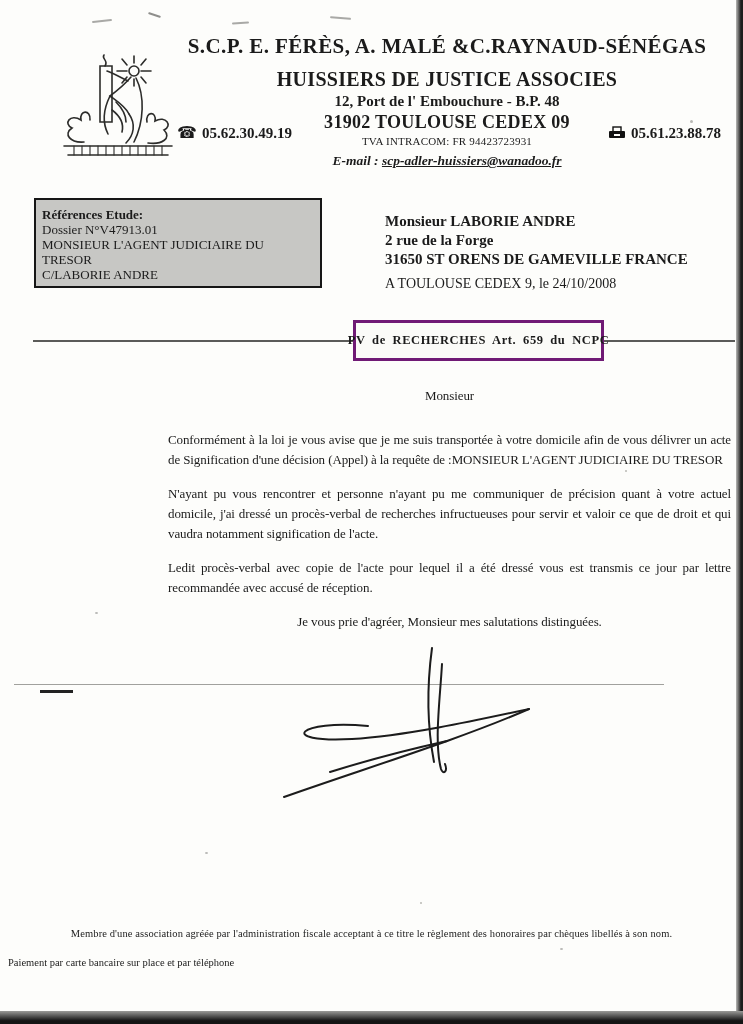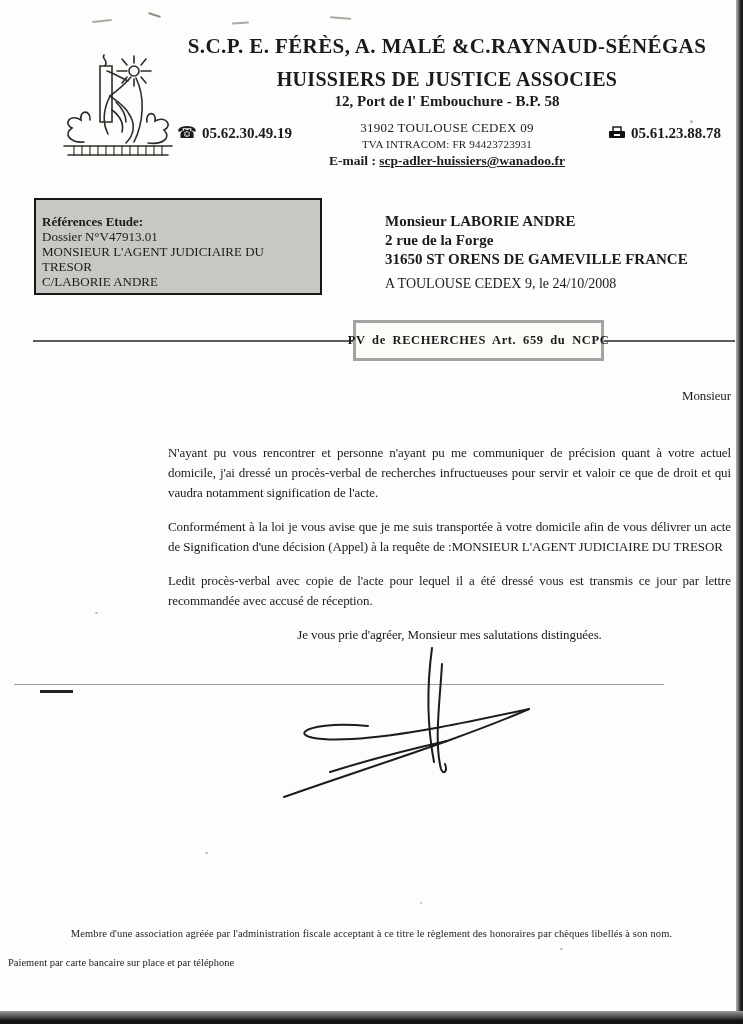--- a/index.html
+++ b/index.html
@@ -14,48 +14,48 @@
     background:linear-gradient(to right,#b9b9b7,#1d1d1d 70%);}
   .edge-bottom{position:absolute;bottom:0;left:0;width:100%;height:13px;
     background:linear-gradient(to bottom,#9a9a98,#141414 75%);}
   .speck{position:absolute;border-radius:50%;background:#b9b9b5;}
   .scribble{position:absolute;height:2px;background:#a9a9a6;border-radius:2px;}
   
   .letterhead{position:absolute;left:158px;top:34px;width:578px;text-align:center;}
   .firm-name{font-size:21px;font-weight:bold;letter-spacing:.4px;white-space:nowrap;}
   .profession{font-size:20px;font-weight:bold;margin-top:9px;letter-spacing:.3px;}
   .addr1{font-size:15px;font-weight:bold;margin-top:2px;}
-  .addr2{font-size:13px;font-weight:normal;margin-top:10px;letter-spacing:.3px;}
+  .addr2{font-size:18px;font-weight:bold;margin-top:2px;letter-spacing:.3px;}
   .tva{font-size:11px;margin-top:2px;letter-spacing:.2px;}
   .phone-left{position:absolute;left:177px;top:123px;font-size:15px;font-weight:bold;white-space:nowrap;}
   .fax-right{position:absolute;left:608px;top:125px;font-size:15px;font-weight:bold;white-space:nowrap;}
   .tel-glyph{font-family:"DejaVu Sans",sans-serif;font-size:16px;margin-right:5px;}
   .fax-glyph{display:inline-block;vertical-align:-1px;margin-right:5px;}
   .email-line{position:absolute;left:158px;top:153px;width:578px;text-align:center;
-    font-size:13.5px;font-weight:bold;}
+    font-size:13.5px;font-weight:bold;font-style:italic;}
   .email-line .addr{text-decoration:underline;}
   .logo{position:absolute;left:52px;top:50px;width:134px;height:116px;}
   
   .ref-box{position:absolute;left:34px;top:198px;width:272px;
-    background:#c7c7c4;border:2px solid #161616;padding:14px 6px 4px 6px;
+    background:#c7c7c4;border:2px solid #161616;padding:7px 6px 4px 6px;
     font-size:13px;line-height:15px;}
   .ref-box .ref-title{font-weight:bold;}
   .recipient{position:absolute;left:385px;top:212px;font-size:15px;font-weight:bold;line-height:19px;}
   .date-line{position:absolute;left:385px;top:276px;font-size:14px;}
   
   .stamp-rule{position:absolute;left:33px;top:340px;width:702px;height:0;
     border-top:2px solid #3e3e3c;opacity:.85;}
   .stamp-box{position:absolute;left:353px;top:320px;width:245px;height:35px;
-    background:#fbfbf8;border:3px solid #a3a3a3;
+    background:#fbfbf8;border:3px solid #701a75;
     display:flex;align-items:center;justify-content:center;
     font-size:12.5px;font-weight:bold;letter-spacing:.6px;word-spacing:3px;white-space:nowrap;}
   
   .body-text{position:absolute;left:168px;top:386px;width:563px;
     font-size:13px;letter-spacing:-0.1px;line-height:20px;text-align:justify;}
-  .body-text .salutation{margin:0 0 37px 0;text-align:right;}
+  .body-text .salutation{margin:0 0 24px 0;text-align:center;}
   .body-text p{margin:0 0 14px 0;}
   .body-text .closing{text-align:center;margin-top:2px;}
   
   .sig-faint-line{position:absolute;left:14px;top:684px;width:650px;height:0;
     border-top:1.5px solid #8a8a86;opacity:.8;}
   .sig-dark-dash{position:absolute;left:40px;top:690px;width:33px;height:2.5px;background:#222;}
   .signature{position:absolute;left:260px;top:638px;width:300px;height:165px;}
   
   .footer-association{position:absolute;left:0;top:928px;width:743px;text-align:center;
     font-size:10.5px;letter-spacing:.1px;}
@@ -101,21 +101,21 @@
       <path d="M22 96 V105 M30 96 V105 M38 96 V105 M46 96 V105 M54 96 V105 M62 96 V105 M70 96 V105 M78 96 V105 M86 96 V105 M94 96 V105 M102 96 V105 M110 96 V105" stroke-width="1.1"></path>
 
       <path d="M32 92 C18 93 11 84 20 78 C11 74 18 63 29 70 C27 60 39 59 38 70"></path>
       <path d="M96 93 C110 95 120 88 112 80 C121 76 114 65 103 71 C105 61 93 61 95 72"></path>
     </g>
   </svg>
 
   <div class="letterhead">
     <div class="firm-name">S.C.P. E. FÉRÈS, A. MALÉ &amp;C.RAYNAUD-SÉNÉGAS</div>
     <div class="profession">HUISSIERS DE JUSTICE ASSOCIES</div>
-    <div class="addr1">12, Port de l' Embouchure  -  B.P. 58</div>
+    <div class="addr1">12, Port de l' Embouchure  -  B.P. 48</div>
     <div class="addr2">31902 TOULOUSE CEDEX 09</div>
     <div class="tva">TVA INTRACOM: FR 94423723931</div>
   </div>
 
   <div class="phone-left">
     <span class="tel-glyph">☎</span><span>05.62.30.49.19</span>
   </div>
 
   <div class="fax-right">
     <svg class="fax-glyph" width="18" height="13" viewBox="0 0 18 13">
@@ -142,22 +142,22 @@
     <div>31650 ST ORENS DE GAMEVILLE FRANCE</div>
   </div>
 
   <div class="date-line">A TOULOUSE CEDEX 9, le 24/10/2008</div>
 
   <div class="stamp-rule"></div>
   <div class="stamp-box">PV de RECHERCHES Art. 659 du NCPC</div>
 
   <div class="body-text">
     <div class="salutation">Monsieur</div>
+    <p>Conformément à la loi je vous avise que je me suis transportée à votre domicile afin de vous délivrer un acte de Signification d'une décision  (Appel) à la requête de :MONSIEUR L'AGENT JUDICIAIRE DU TRESOR</p>
     <p>N'ayant pu vous rencontrer et personne n'ayant pu me communiquer de précision quant à votre actuel domicile, j'ai dressé un procès-verbal de recherches infructueuses pour servir et valoir ce que de droit et qui vaudra notamment signification de l'acte.</p>
-    <p>Conformément à la loi je vous avise que je me suis transportée à votre domicile afin de vous délivrer un acte de Signification d'une décision  (Appel) à la requête de :MONSIEUR L'AGENT JUDICIAIRE DU TRESOR</p>
     <p>Ledit procès-verbal avec copie de l'acte pour lequel il a été dressé vous est transmis ce jour par lettre recommandée avec accusé de réception.</p>
     <div class="closing">Je vous prie d'agréer, Monsieur mes salutations distinguées.</div>
   </div>
 
   <div class="sig-faint-line"></div>
   <div class="sig-dark-dash"></div>
   <svg class="signature" viewBox="260 638 300 165">
     <g stroke="#1c1c1c" fill="none" stroke-width="2" stroke-linecap="round">
       <path d="M432 648 C427 685 427 725 434 762"></path>
       <path d="M442 664 C440 700 434 742 441 769 C443 775 448 772 445 764"></path>

